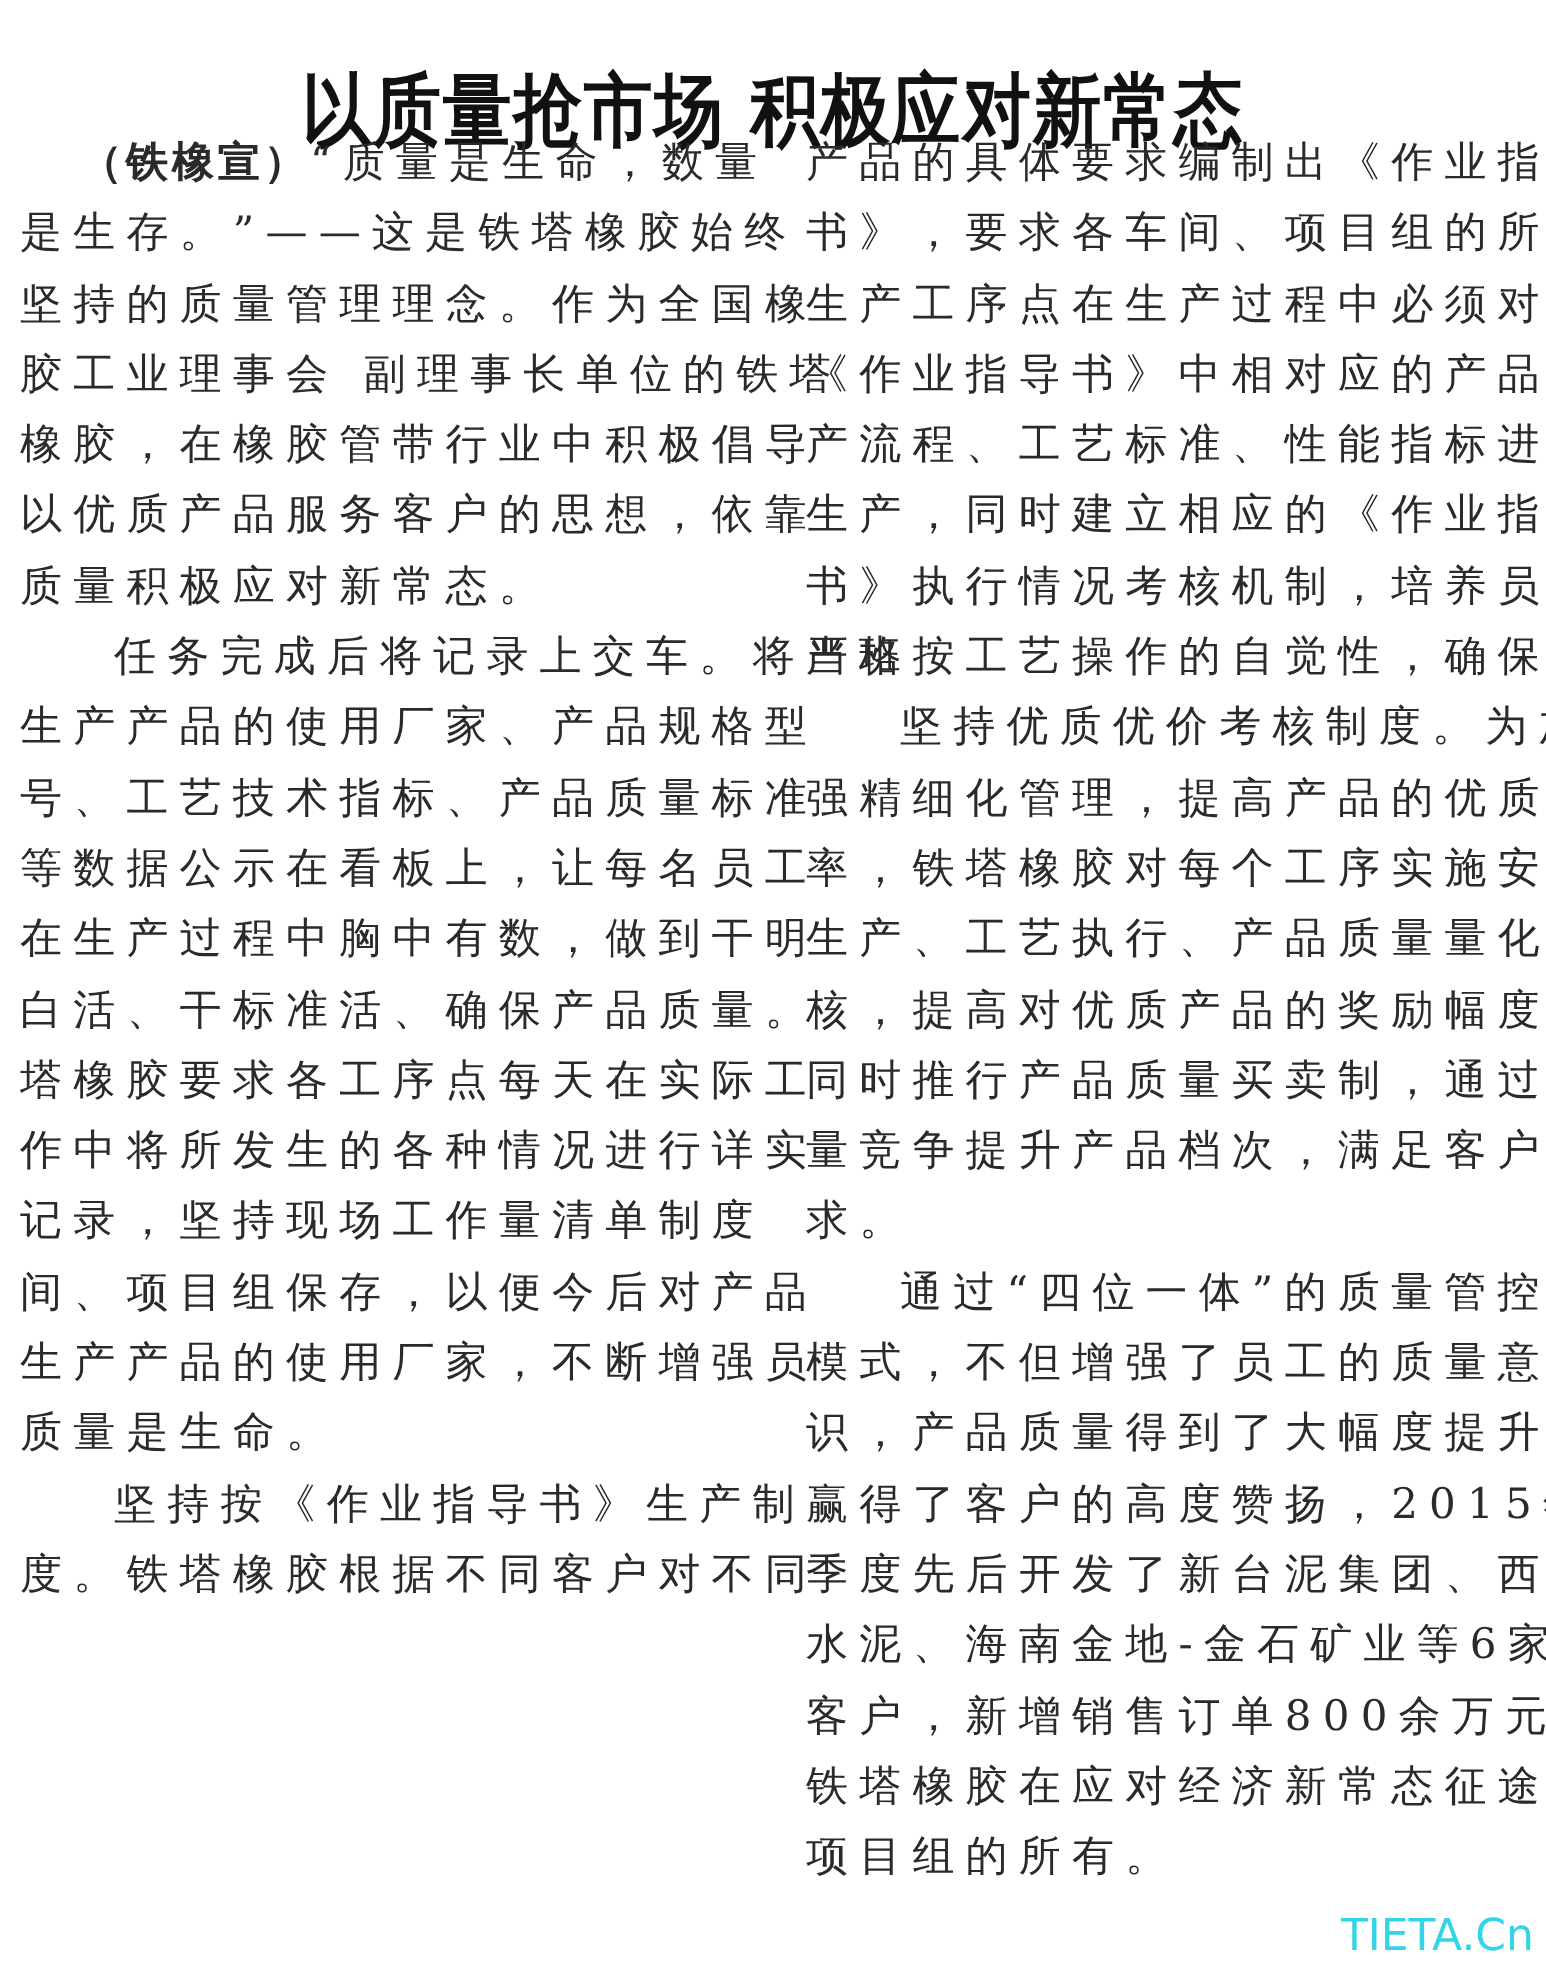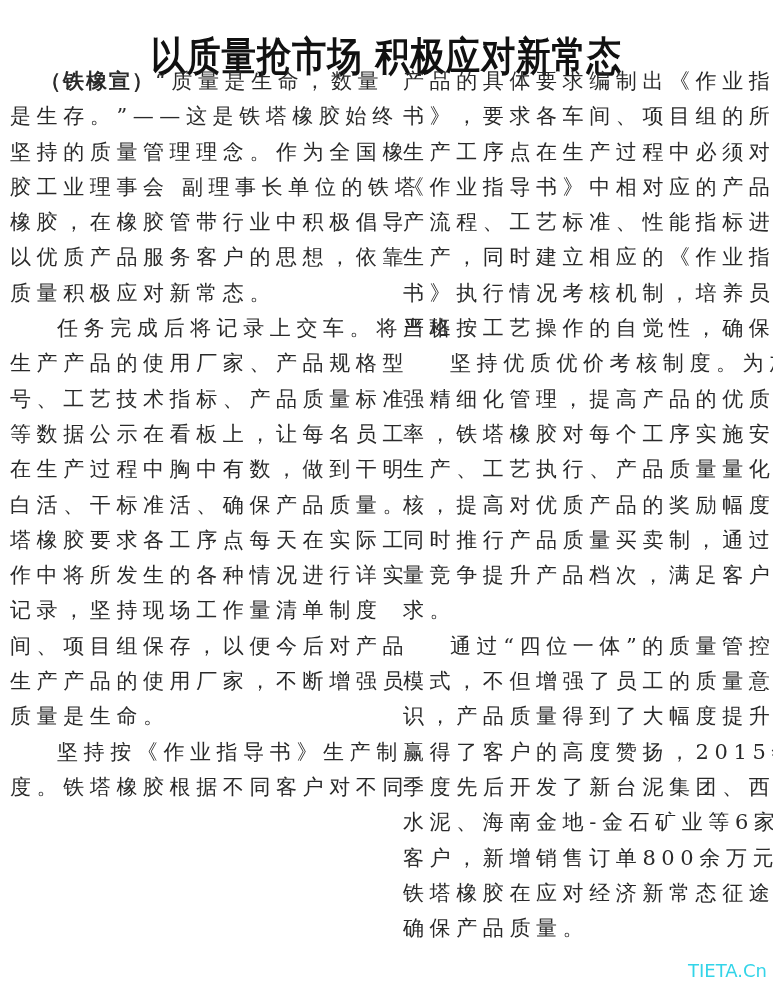--- a/index.html
+++ b/index.html
@@ -10,21 +10,21 @@
               font-weight:bold; font-size:40px; line-height:50px; color:#111;
               letter-spacing:1px; transform:scaleX(0.86); transform-origin:center; }
   .col { position:absolute; top:64px; }
   .col-left { left:10px; width:350px; }
   .col-right { left:403px; width:357px; }
   .line { height:35.3px; line-height:35.3px; font-size:21px; white-space:nowrap;
           letter-spacing:5.6px; }
   .line.indent { padding-left:47px; }
   .byline { font-weight:bold; font-family:"DejaVu Sans","Liberation Sans",sans-serif; letter-spacing:2px;text-align:right; }
   .watermark { position:absolute; right:6px; bottom:2px; font-family:"DejaVu Sans","Liberation Sans",sans-serif;
-               font-size:18px; color:#33d4e8; letter-spacing:0; }
+               font-size:22px; color:#33d4e8; letter-spacing:0; }
 </style>
 </head>
 <body>
 
 <h1 class="headline">以质量抢市场 积极应对新常态</h1>
 
 <div class="col col-left" id="col-left">
     <div class="line indent" style="padding-left: 30px;"><span class="byline">（铁橡宣）</span><span>“质量是生命，数量</span></div>
     <div class="line"><span>是生存。”——这是铁塔橡胶始终</span></div>
     <div class="line"><span>坚持的质量管理理念。作为全国橡</span></div>
@@ -65,16 +65,16 @@
     <div class="line"><span>量竞争提升产品档次，满足客户要</span></div>
     <div class="line"><span>求。</span></div>
     <div class="line indent"><span>通过“四位一体”的质量管控</span></div>
     <div class="line"><span>模式，不但增强了员工的质量意</span></div>
     <div class="line"><span>识，产品质量得到了大幅度提升，</span></div>
     <div class="line"><span>赢得了客户的高度赞扬，2015年一</span></div>
     <div class="line"><span>季度先后开发了新台泥集团、西南</span></div>
     <div class="line"><span>水泥、海南金地-金石矿业等6家重要</span></div>
     <div class="line"><span>客户，新增销售订单800余万元，使</span></div>
     <div class="line"><span>铁塔橡胶在应对经济新常态征途中</span></div>
-    <div class="line"><span>确保产品质量。</span></div>
+    <div class="line"><span>项目组的所有。</span></div>
   </div>
 
 <div class="watermark">TIETA.Cn</div>
 
 </body></html>

